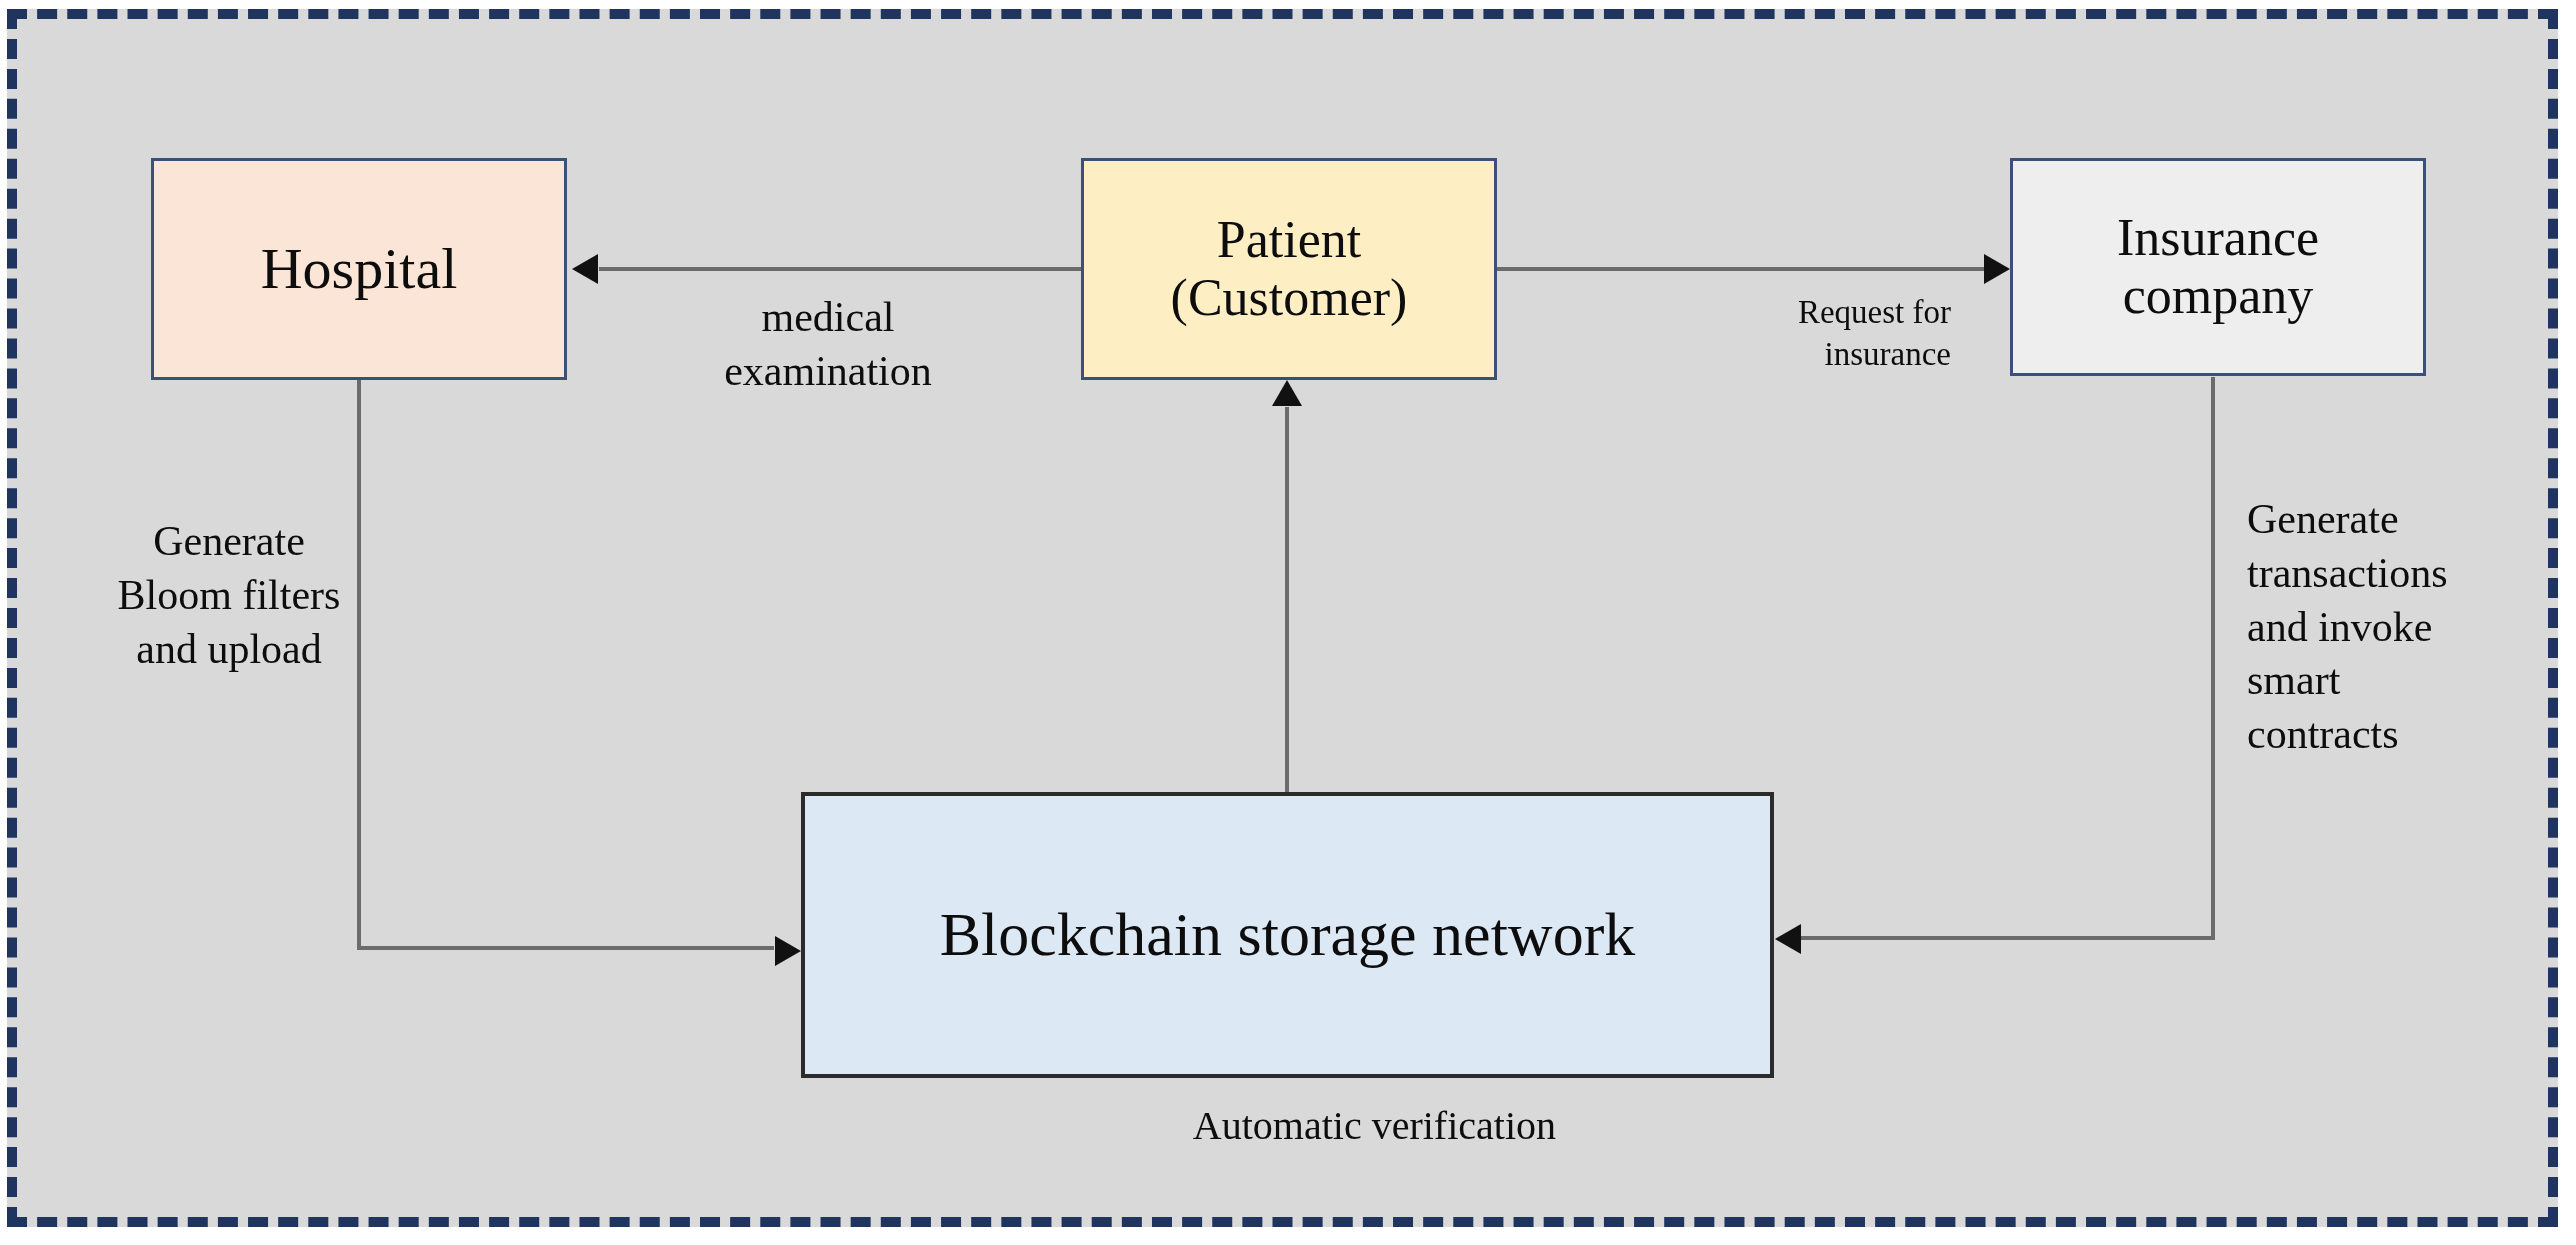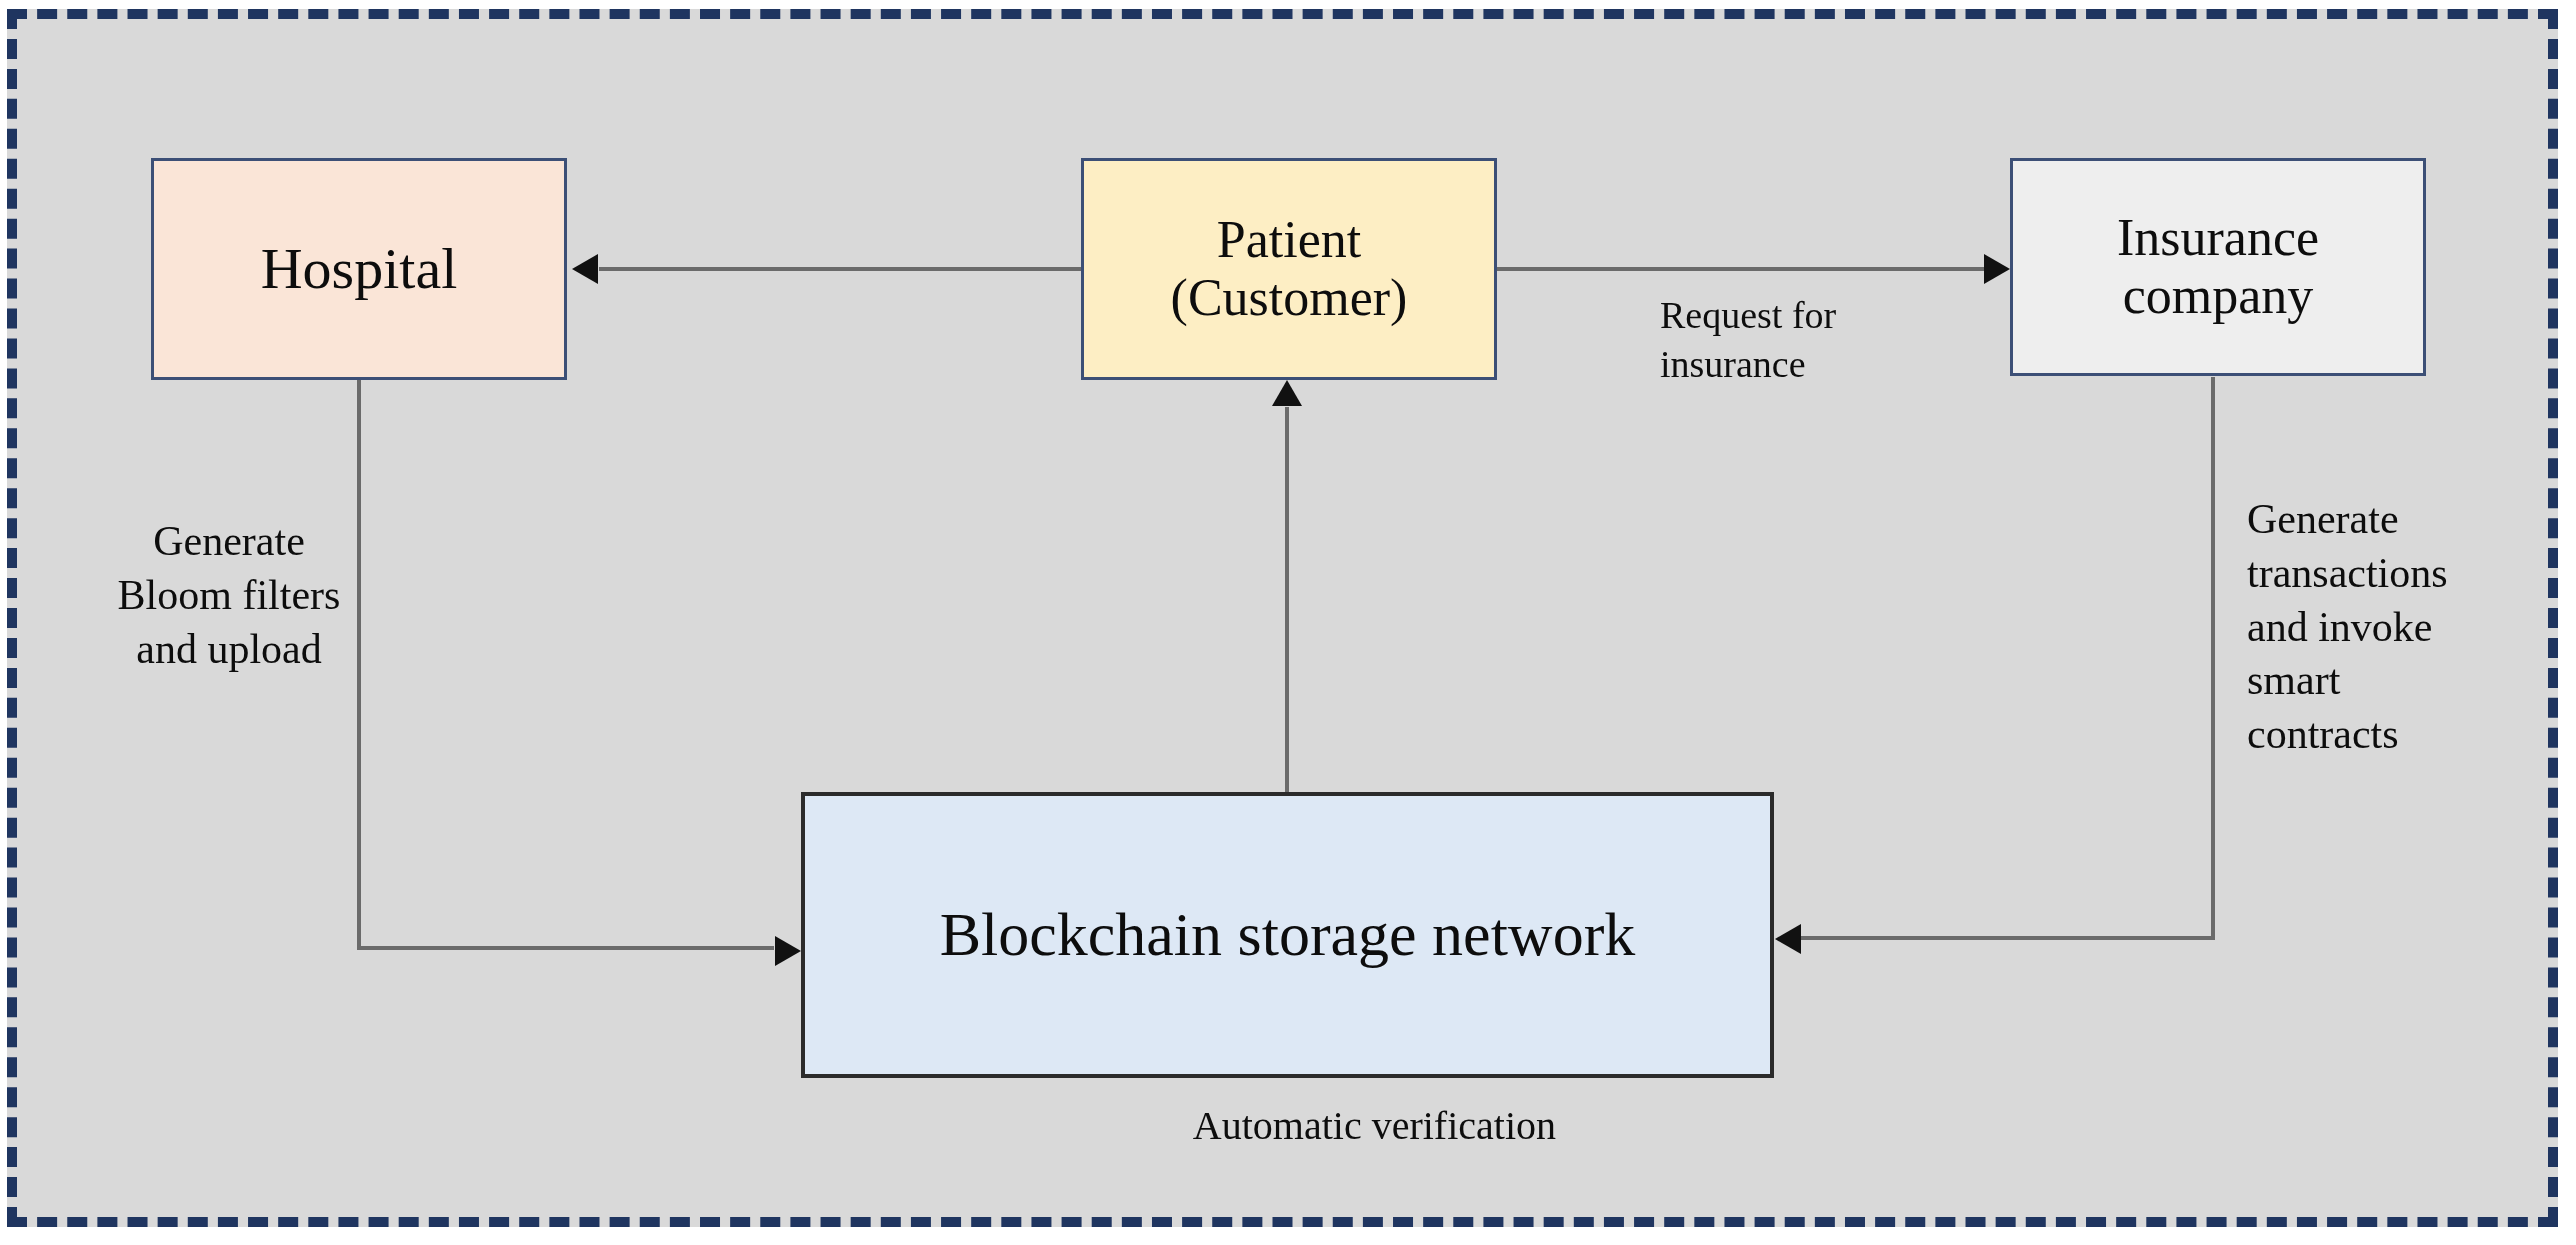--- a/index.html
+++ b/index.html
@@ -81,21 +81,21 @@
 
   
   .elabel{
     position:absolute;
     color:#0d0d0d;
     line-height:1.28;
     white-space:pre-line;
     z-index:7;
   }
   #lbl-medical{left:696px;top:291px;width:264px;font-size:42px;text-align:center;}
-  #lbl-request{left:1660px;top:291px;width:291px;font-size:38px;text-align:left;}
+  #lbl-request{left:1660px;top:291px;width:291px;font-size:33px;text-align:right;}
   #lbl-bloom{left:97px;top:515px;width:264px;font-size:42px;text-align:center;}
   #lbl-return{left:1340px;top:511px;width:264px;font-size:42px;text-align:center;}
   #lbl-gentx{left:2247px;top:493px;width:299px;font-size:42px;text-align:left;}
   #lbl-autoverify{left:1028px;top:1100px;width:528px;font-size:40px;text-align:right;}
 </style>
 </head>
 <body>
 
 <div id="stage">
 
@@ -129,20 +129,22 @@
 
   <div class="node" id="node-insurance">
     <span class="lbl">Insurance
 company</span>
   </div>
 
   <div class="node" id="node-blockchain">
     <span class="lbl">Blockchain storage network</span>
   </div>
 
+  <div class="elabel" id="lbl-medical">medical
+examination</div>
 
   <div class="elabel" id="lbl-request">Request for
 insurance</div>
 
   <div class="elabel" id="lbl-bloom">Generate
 Bloom filters
 and upload</div>
 
 
   <div class="elabel" id="lbl-gentx">Generate

